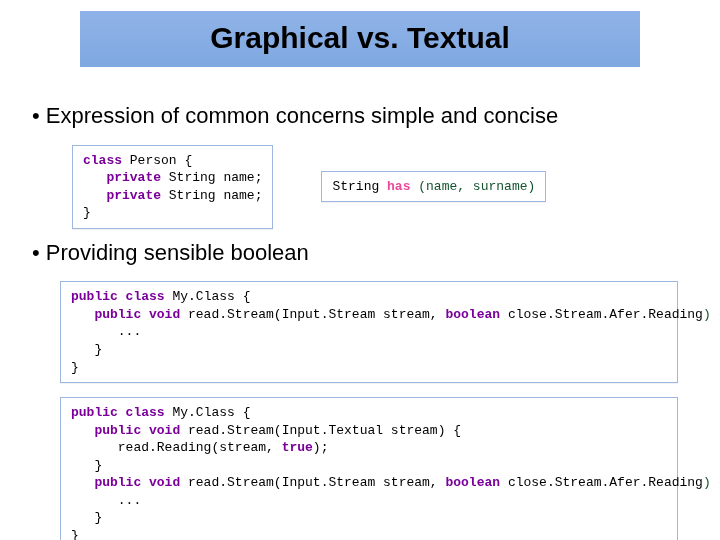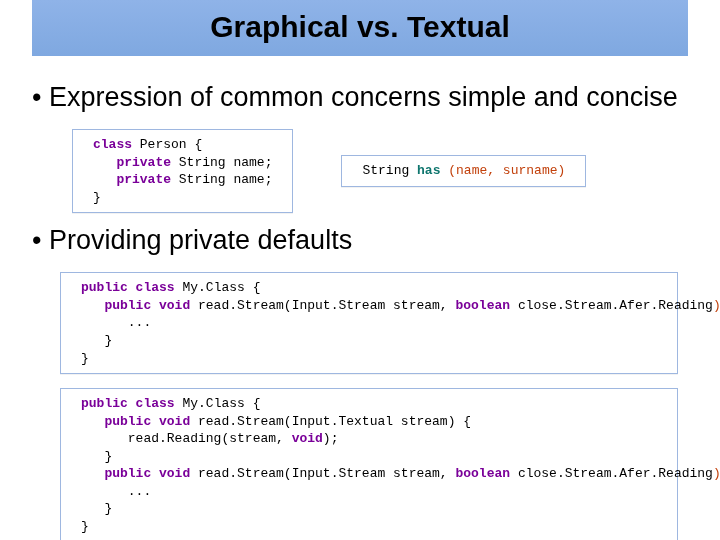--- a/index.html
+++ b/index.html
@@ -7,67 +7,67 @@
     padding: 0;
     width: 720px;
     height: 540px;
     background: #fff;
     font-family: Arial, Helvetica, sans-serif;
     color: #000;
     overflow: hidden;
   }
   .title-bar {
     background: linear-gradient(to bottom, #8fb3e8 0%, #7fa8e0 100%);
-    width: 656px;
-    margin: 0 auto;
+    width: 560px;
+    margin: 11px auto;
     padding: 10px 0 12px 0;
     text-align: center;
   }
   .title-bar h1 {
     margin: 0;
     font-size: 30px;
     font-weight: bold;
     color: #000;
   }
   .content {
     padding: 14px 32px 0 32px;
   }
   .bullet {
-    font-size: 27px;
+    font-size: 22px;
     margin: 10px 0 14px 0;
     line-height: 1.3;
   }
   .bullet::before {
     content: "• ";
   }
   .row {
     display: flex;
     align-items: center;
     gap: 48px;
     margin-left: 40px;
     margin-bottom: 8px;
   }
   .codebox {
     border: 1.5px solid #9eb7e0;
     background: #fff;
-    padding: 6px 20px;
+    padding: 6px 10px;
     font-family: Consolas, "Courier New", monospace;
     font-size: 13px;
     line-height: 1.35;
     white-space: pre;
     box-shadow: 0 1px 0 rgba(0,0,0,0.05);
   }
   .codebox.wide {
     margin-left: 28px;
     margin-right: 10px;
     margin-bottom: 14px;
   }
   .kw { color: #7a0099; font-weight: bold; }
-  .paren { color: #c2410c; }
-  .dsl-kw { color: #0f766e; font-weight: bold; text-align: right; }
+  .paren { color: #14532d; }
+  .dsl-kw { color: #ec4899; font-weight: bold; text-align: right; }
 </style>
 </head>
 <body>
 
 <div class="title-bar">
   <h1>Graphical vs. Textual</h1>
 </div>
 
 <div class="content">
 
@@ -75,30 +75,30 @@
 
   <div class="row">
     <div class="codebox"><span class="kw">class</span><span> Person {</span>
 <span class="kw">   private</span><span> String name;</span>
 <span class="kw">   private</span><span> String name;</span>
 <span>}</span></div>
 
     <div class="codebox"><span>String </span><span class="dsl-kw">has </span><span class="paren">(name, surname)</span></div>
   </div>
 
-  <div class="bullet">Providing private defaults</div>
+  <div class="bullet">Providing sensible boolean</div>
 
   <div class="codebox wide"><span class="kw">public class</span><span> My.Class {</span>
 <span class="kw">   public void</span><span> read.Stream(Input.Stream stream, </span><span class="kw">boolean</span><span> close.Stream.Afer.Reading</span><span class="paren">)</span><span> {</span>
 <span>      ...</span>
 <span>   }</span>
 <span>}</span></div>
 
   <div class="codebox wide"><span class="kw">public class</span><span> My.Class {</span>
 <span class="kw">   public void</span><span> read.Stream(Input.Textual stream) {</span>
-<span>      read.Reading(stream, </span><span class="kw">void</span><span>);</span>
+<span>      read.Reading(stream, </span><span class="kw">true</span><span>);</span>
 <span>   }</span>
 <span class="kw">   public void</span><span> read.Stream(Input.Stream stream, </span><span class="kw">boolean</span><span> close.Stream.Afer.Reading</span><span class="paren">)</span><span> {</span>
 <span>      ...</span>
 <span>   }</span>
 <span>}</span></div>
 
 </div>
 
 </body></html>

